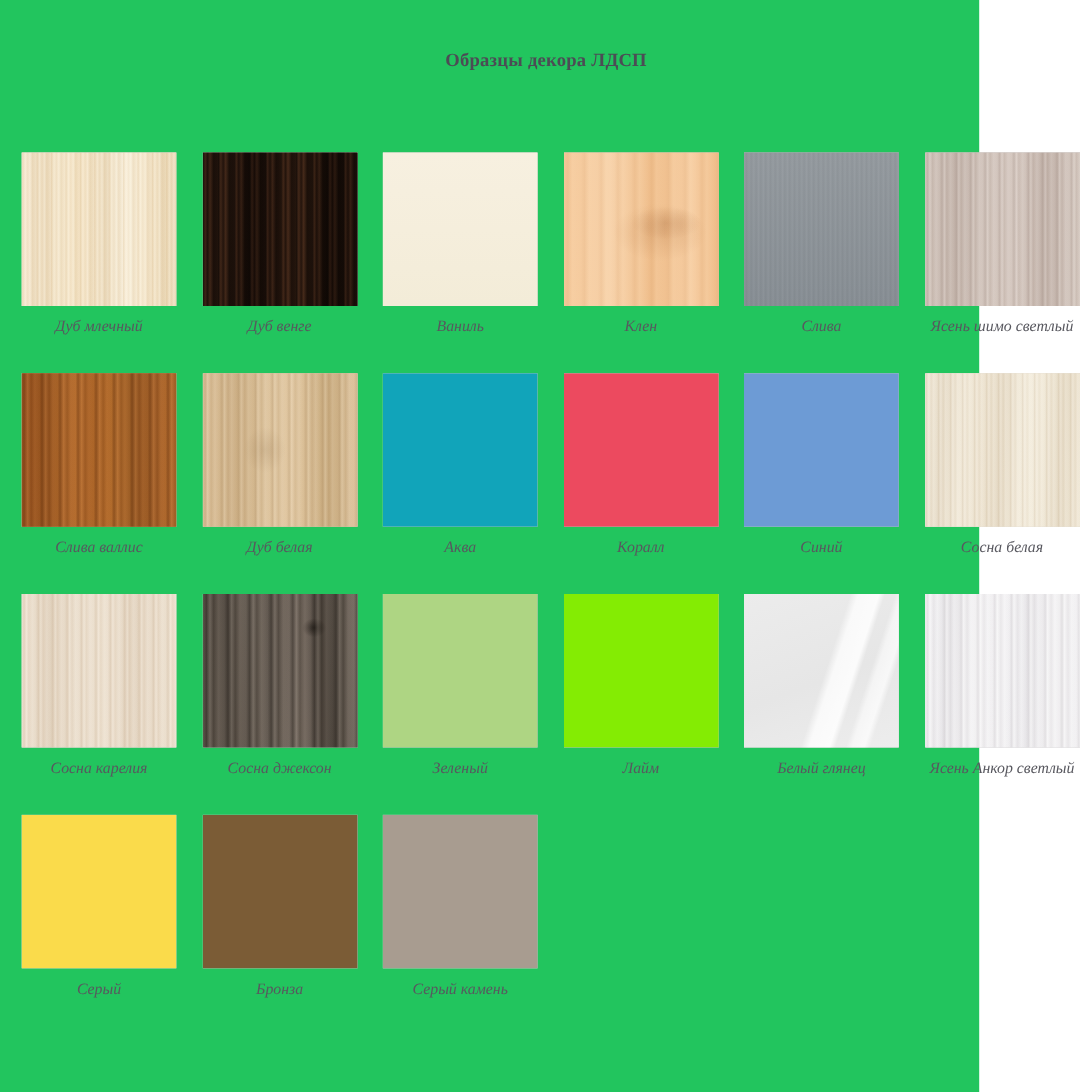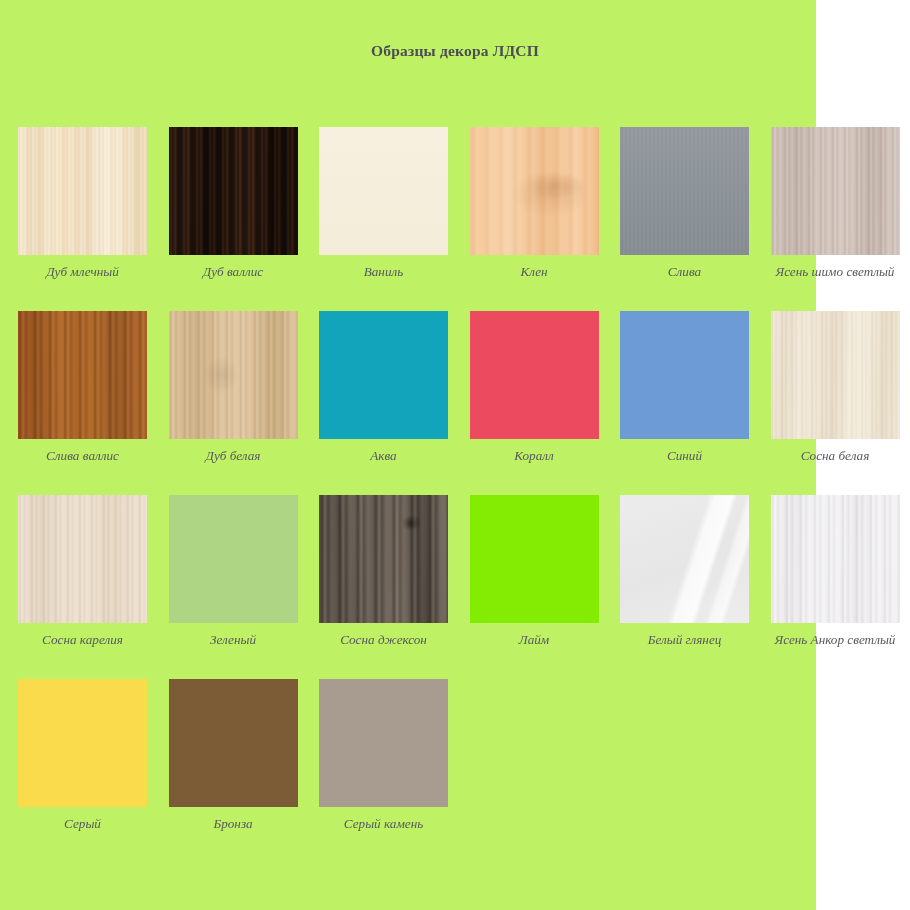--- a/index.html
+++ b/index.html
@@ -11,21 +11,21 @@
   body {
     width: 910px;
     height: 910px;
     font-family: "Liberation Serif", "DejaVu Serif", serif;
     overflow: hidden;
   }
   .page {
     position: relative;
     width: 816px;
     height: 910px;
-    background: #bef264;
+    background: #22c55e;
   }
   .page-title {
     position: absolute;
     top: 42px;
     left: 0;
     width: 910px;
     text-align: center;
     font-family: "Liberation Serif", "DejaVu Serif", serif;
     font-weight: bold;
     font-size: 15.5px;
@@ -363,21 +363,21 @@
       <div class="swatch-cell">
         <div class="swatch-chip">
           <div class="grain tex-dub-mlechny"></div>
         </div>
         <div class="swatch-label">Дуб млечный</div>
       </div>
       <div class="swatch-cell">
         <div class="swatch-chip">
           <div class="grain tex-dub-venge"></div>
         </div>
-        <div class="swatch-label">Дуб валлис</div>
+        <div class="swatch-label">Дуб венге</div>
       </div>
       <div class="swatch-cell">
         <div class="swatch-chip">
           <div class="grain tex-vanil"></div>
         </div>
         <div class="swatch-label">Ваниль</div>
       </div>
       <div class="swatch-cell">
         <div class="swatch-chip">
           <div class="grain tex-klen"></div>
@@ -433,32 +433,32 @@
         <div class="swatch-label">Сосна белая</div>
       </div>
       <div class="swatch-cell">
         <div class="swatch-chip">
           <div class="grain tex-sosna-karelia"></div>
         </div>
         <div class="swatch-label">Сосна карелия</div>
       </div>
       <div class="swatch-cell">
         <div class="swatch-chip">
+          <div class="grain tex-sosna-dzhekson"></div>
+        </div>
+        <div class="swatch-label">Сосна джексон</div>
+      </div>
+      <div class="swatch-cell">
+        <div class="swatch-chip">
           <div class="grain tex-zeleny"></div>
         </div>
         <div class="swatch-label">Зеленый</div>
       </div>
       <div class="swatch-cell">
         <div class="swatch-chip">
-          <div class="grain tex-sosna-dzhekson"></div>
-        </div>
-        <div class="swatch-label">Сосна джексон</div>
-      </div>
-      <div class="swatch-cell">
-        <div class="swatch-chip">
           <div class="grain tex-laym"></div>
         </div>
         <div class="swatch-label">Лайм</div>
       </div>
       <div class="swatch-cell">
         <div class="swatch-chip">
           <div class="grain tex-bely-glyanec"></div>
         </div>
         <div class="swatch-label">Белый глянец</div>
       </div>

